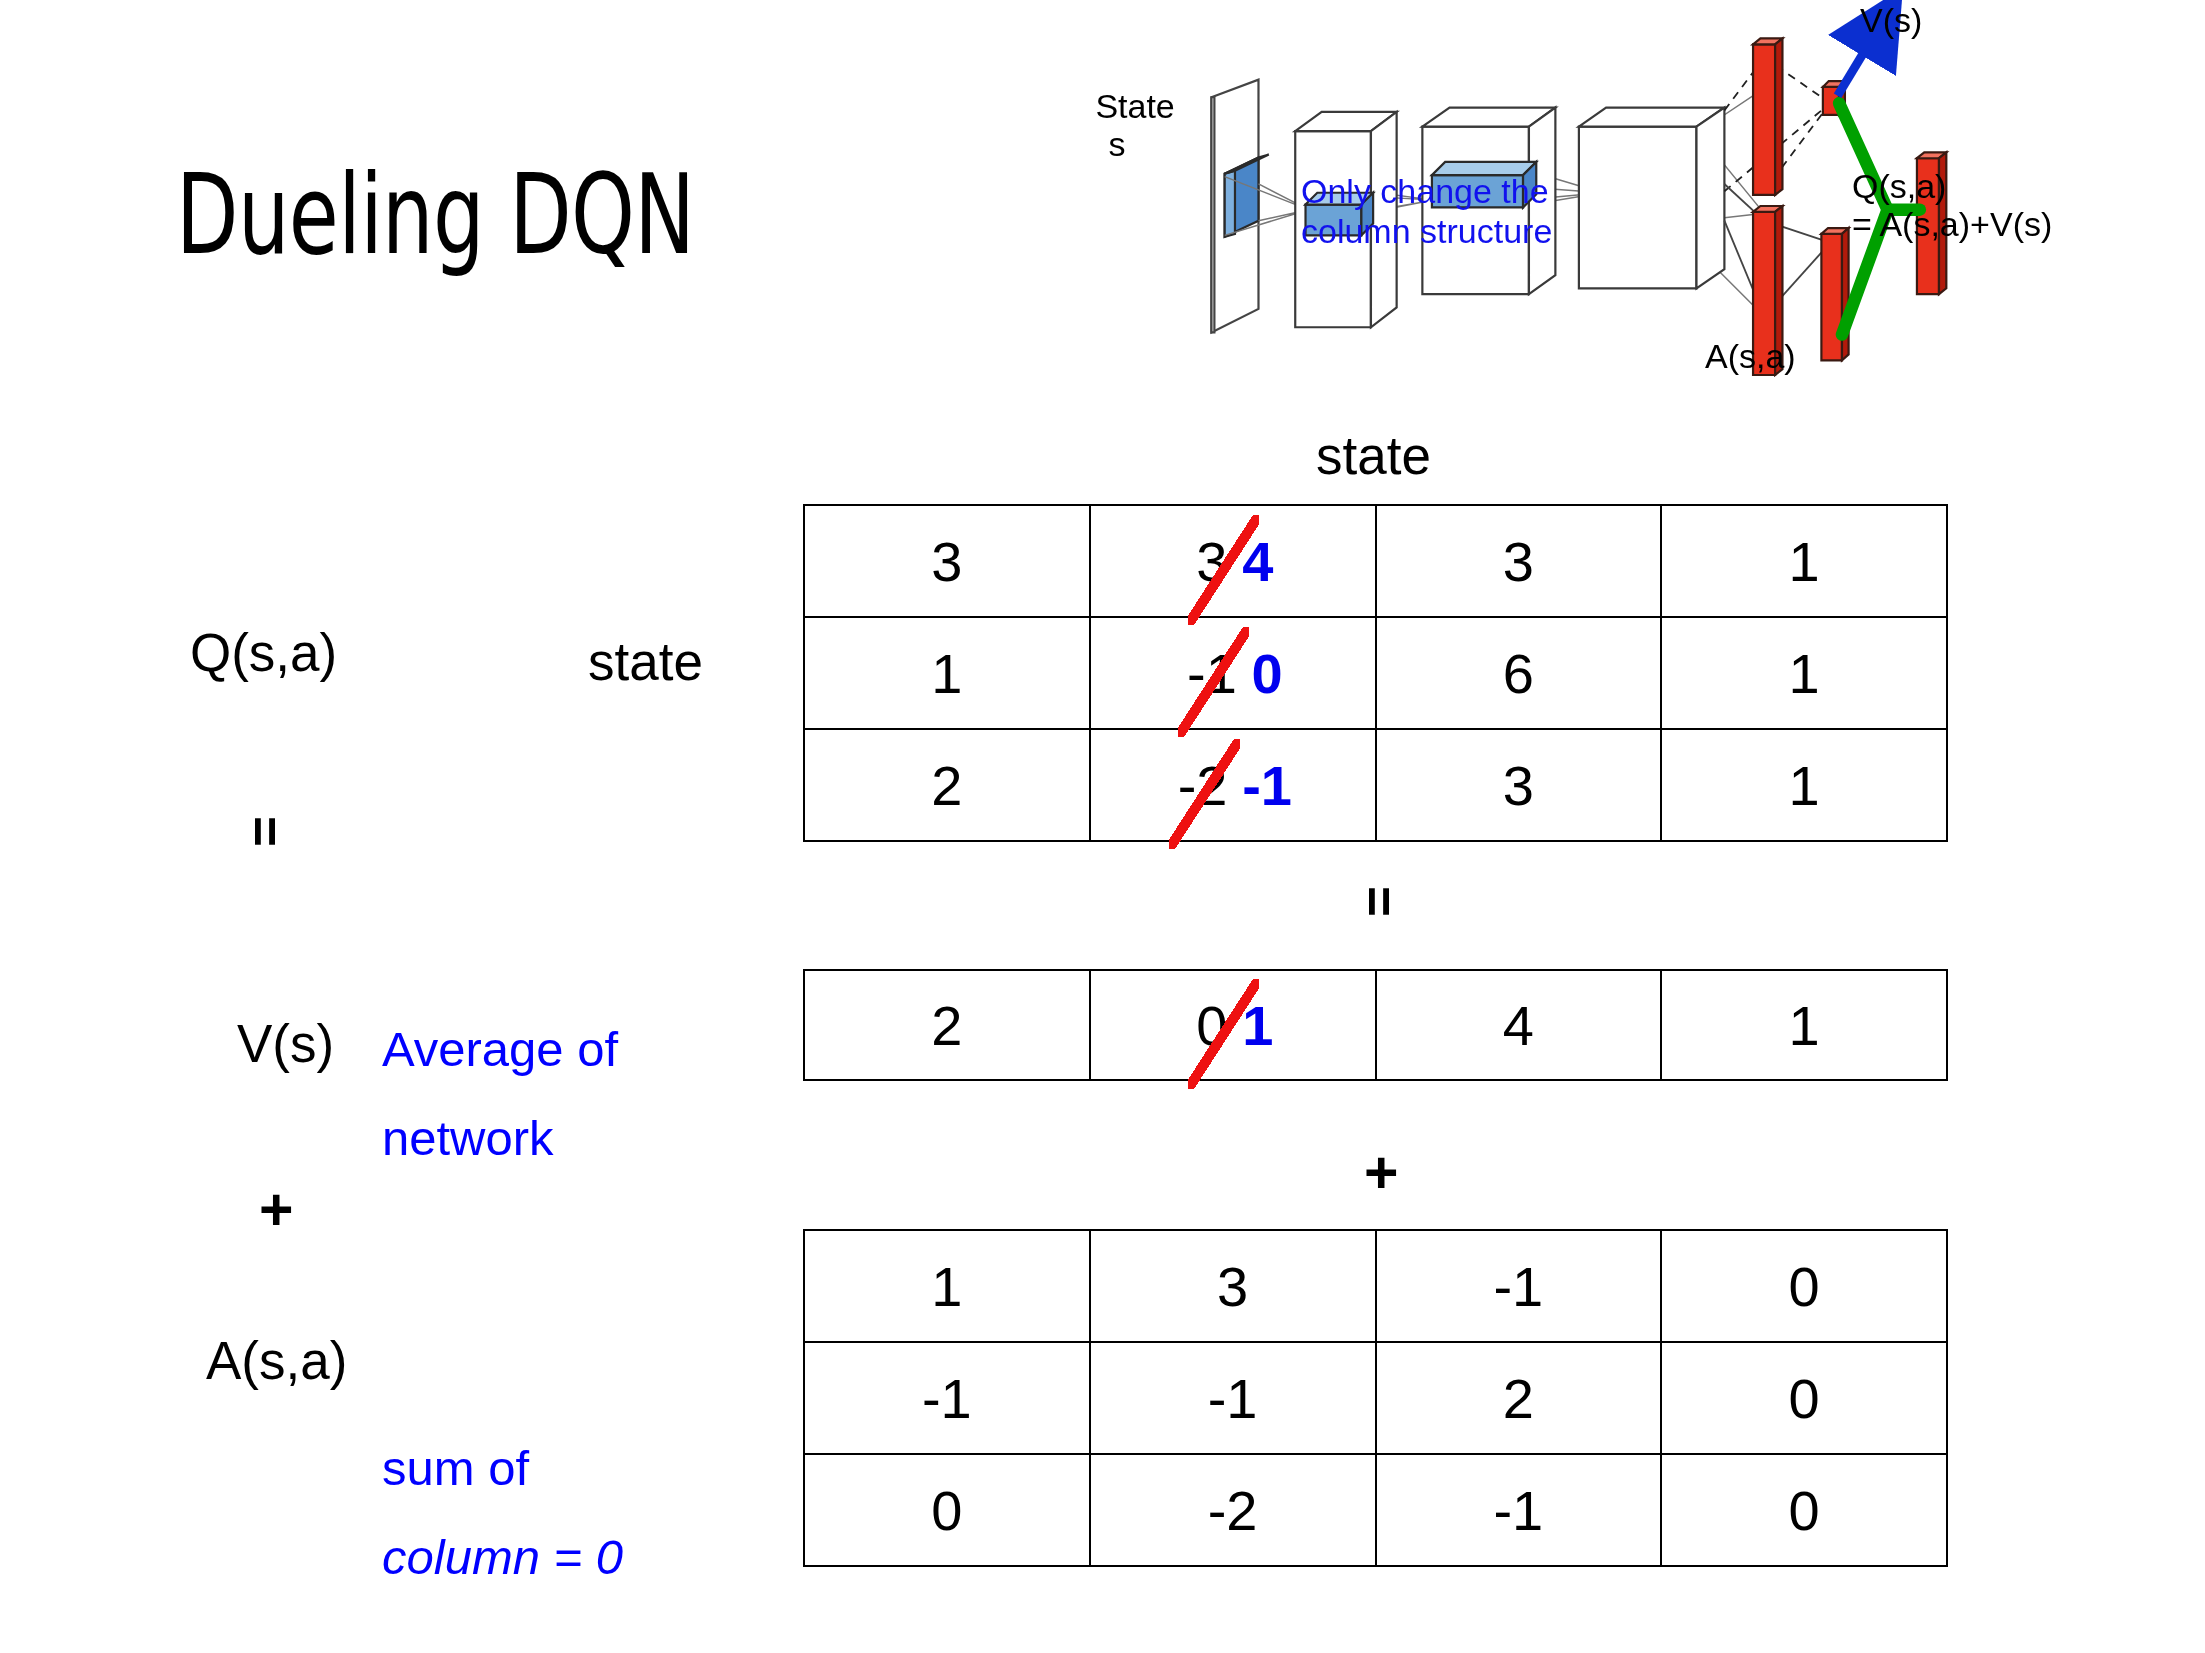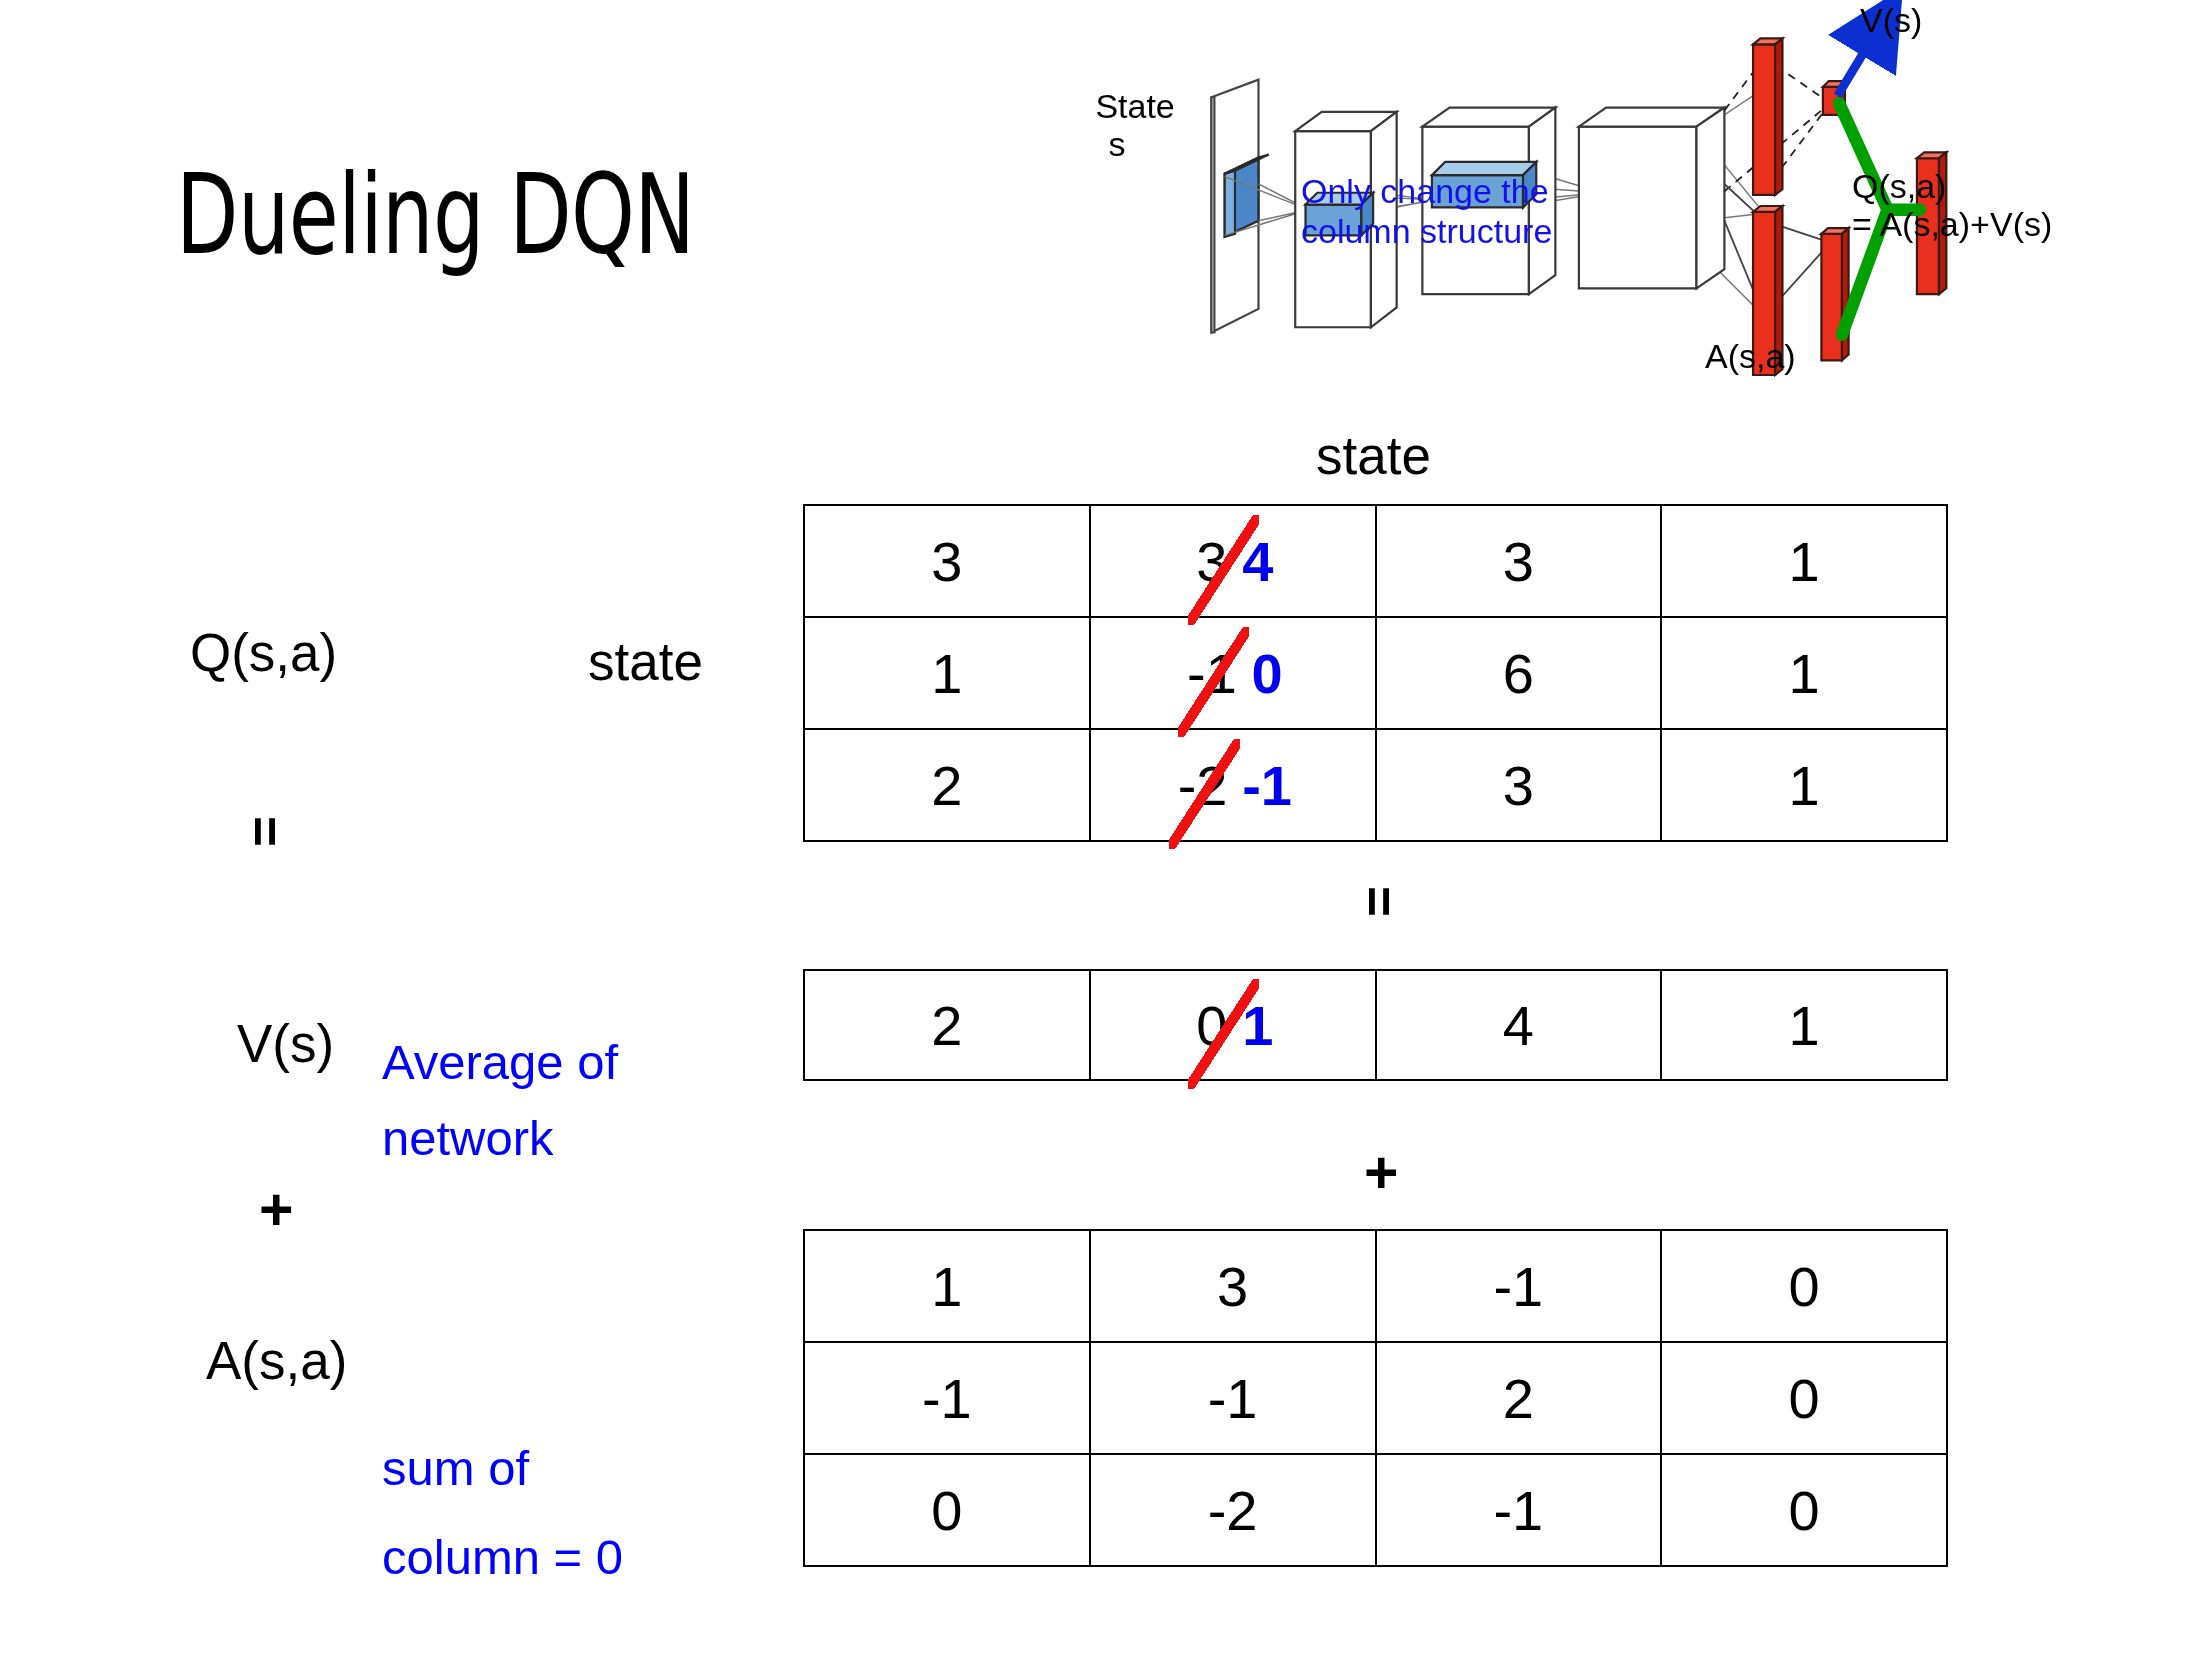--- a/index.html
+++ b/index.html
@@ -248,29 +248,29 @@
   <div class="abs lbl-state" style="left:1316px; top:426px;">state</div>
 
   <div class="abs lbl-big" style="left:588px; top:632px;">state</div>
 
   <div class="abs lbl-big" style="left:190px; top:623px;">Q(s,a)</div>
 
   <div class="eq-rot" style="left:250px; top:801px;">=</div>
 
   <div class="abs lbl-big" style="left:237px; top:1014px;">V(s)</div>
 
-  <div class="abs lbl-blue" style="left:382px; top:1022px;margin-top:13px;">Average of</div>
+  <div class="abs lbl-blue" style="left:382px; top:1022px;">Average of</div>
   <div class="abs lbl-blue" style="left:382px; top:1111px;">network</div>
 
   <div class="plus-sign" style="left:259px; top:1176px;">+</div>
 
   <div class="abs lbl-big" style="left:206px; top:1331px;">A(s,a)</div>
 
   <div class="abs lbl-blue" style="left:382px; top:1441px;">sum of</div>
-  <div class="abs lbl-blue" style="left:382px; top:1530px;">column = 0</div>
+  <div class="abs lbl-blue" style="left:382px; top:1530px;font-style:italic;">column = 0</div>
 
   <div class="eq-rot" style="left:1364px; top:871px;">=</div>
 
   <div class="plus-sign" style="left:1364px; top:1139px;">+</div>
 
   <table class="tbl" id="tbl-q" style="left:803px; top:504px; width:1145px; height:338px;">
     <tbody>
       <tr>
         <td>
           <span>3</span>

